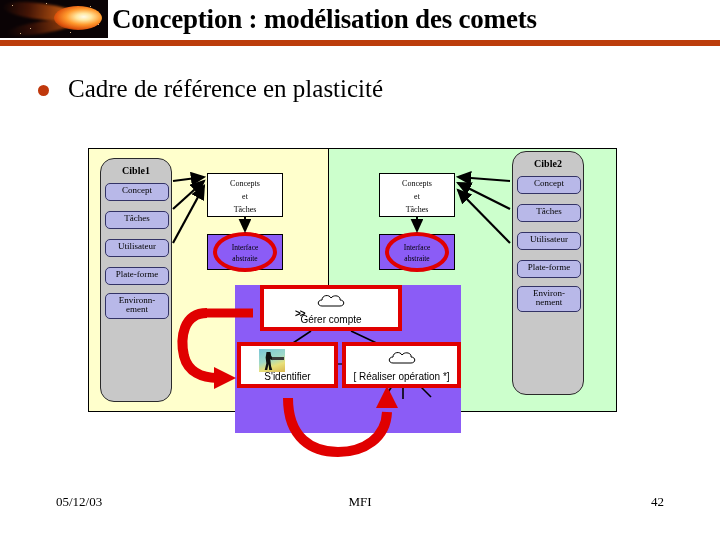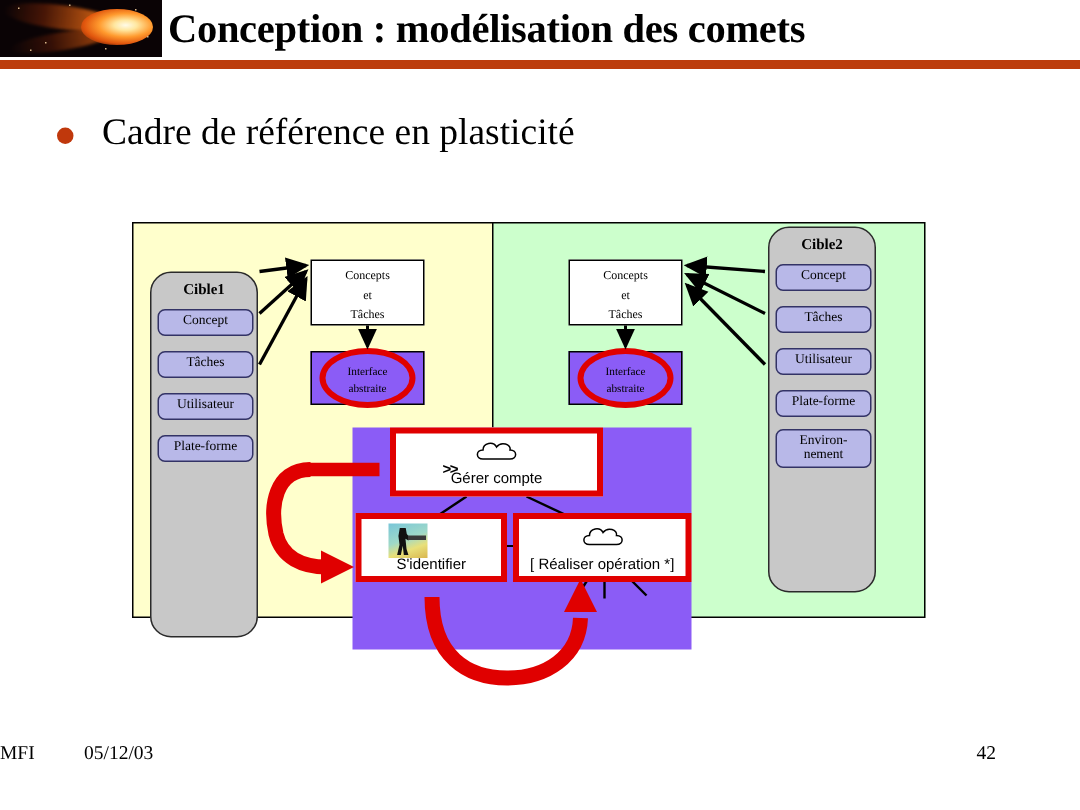--- a/index.html
+++ b/index.html
@@ -116,21 +116,21 @@
   #panel-right { left: 240px; width: 289px; background: #ccffcc; }
 
   
   .target-box {
     position: absolute;
     border: 1px solid #2a2a2a;
     border-radius: 14px;
     background: #c8c8c8;
     box-sizing: border-box;
   }
-  #target-left  { left: 12px;  top: 10px; width: 72px; height: 244px; margin-top: 23px; }
+  #target-left  { left: 12px;  top: 10px; width: 72px; height: 244px; }
   #target-right { left: 424px; top: 3px;  width: 72px; height: 244px; padding-left: 28px; }
 
   .target-title {
     position: absolute;
     left: 0; top: 6px;
     width: 100%;
     text-align: center;
     font-family: "Liberation Serif", serif;
     font-size: 10px;
     font-weight: bold;
@@ -283,21 +283,21 @@
   }
 
   
   #footer {
     position: absolute;
     left: 0; top: 494px;
     width: 720px; height: 22px;
     font-size: 13px;
   }
   #footer-date   { position: absolute; left: 56px;  top: 0; }
-  #footer-center { position: absolute; left: 0; top: 0; width: 720px; }
+  #footer-center { position: absolute; left: 0; top: 0; width: 720px; text-align: center; }
   #footer-page   { position: absolute; right: 56px; top: 0; }
 </style>
 </head>
 <body>
 
 <div id="header">
 
   <div id="comet-logo">
     <div class="tail1"></div>
     <div class="tail2"></div>
@@ -325,20 +325,24 @@
   <div class="panel" id="panel-left"></div>
 
   <div class="panel" id="panel-right"></div>
 
   <div class="target-box" id="target-left">
     <div class="target-title">Cible1</div>
     <div class="target-item ti-1">Concept</div>
     <div class="target-item ti-2">Tâches</div>
     <div class="target-item ti-3">Utilisateur</div>
     <div class="target-item ti-4">Plate-forme</div>
+    <div class="target-item ti-5">
+      <span>Environn-</span><br>
+      <span>ement</span>
+    </div>
   </div>
 
   <div class="target-box" id="target-right">
     <div class="target-title">Cible2</div>
     <div class="target-item ti-1">Concept</div>
     <div class="target-item ti-2">Tâches</div>
     <div class="target-item ti-3">Utilisateur</div>
     <div class="target-item ti-4">Plate-forme</div>
     <div class="target-item ti-5">
       <span>Environ-</span><br>

